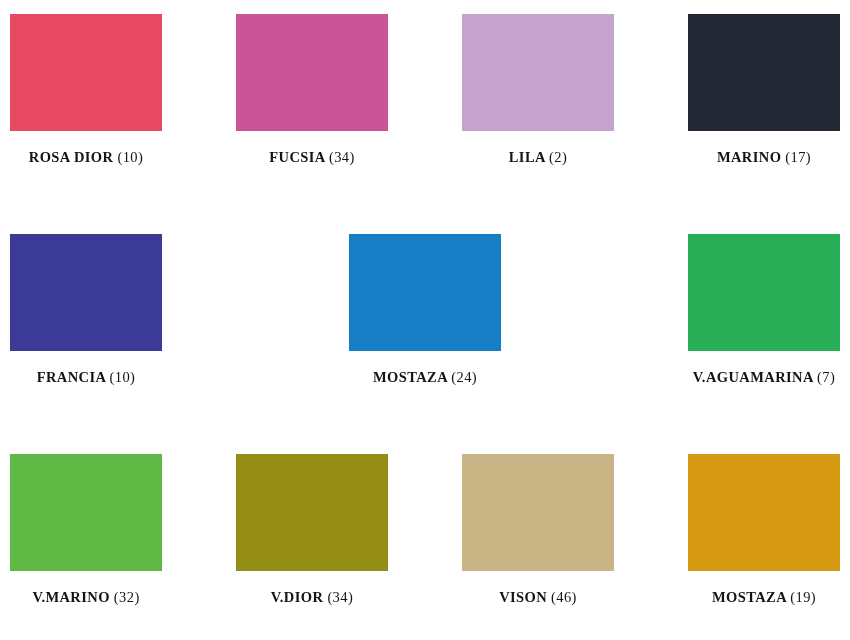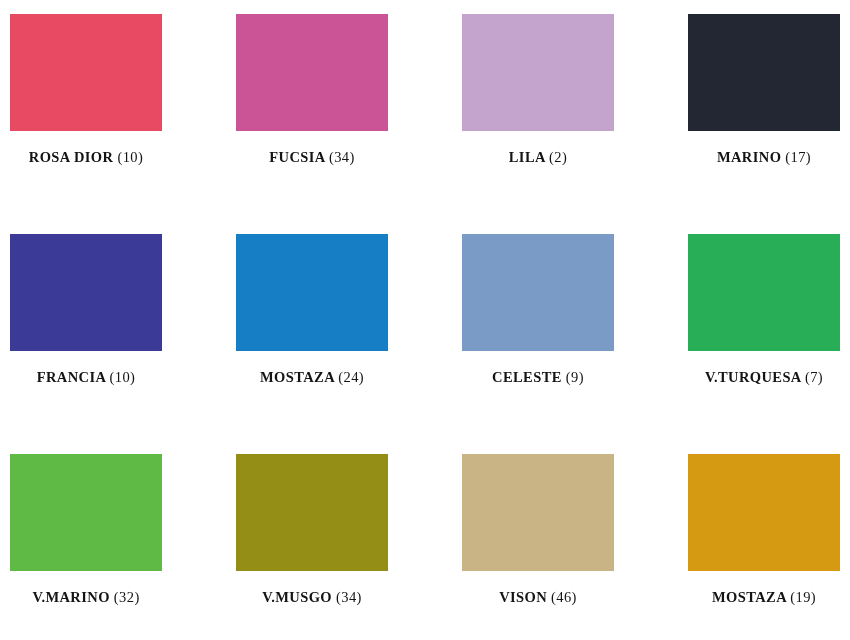--- a/index.html
+++ b/index.html
@@ -103,47 +103,40 @@
       </div>
     </div>
     <div class="swatch-cell">
       <div class="swatch-chip" style="background-color: rgb(21, 126, 196);"></div>
       <div class="swatch-caption">
         <span>MOSTAZA</span>
         <span class="code">(24)</span>
       </div>
     </div>
     <div class="swatch-cell">
-      <div class="swatch-chip" style="background-color: rgb(122, 155, 198);"></div>
-      <div class="swatch-caption">
-        <span>CELESTE</span>
-        <span class="code">(9)</span>
-      </div>
-    </div>
-    <div class="swatch-cell">
       <div class="swatch-chip" style="background-color: rgb(39, 174, 86);"></div>
       <div class="swatch-caption">
-        <span>V.TURQUESA</span>
+        <span>V.AGUAMARINA</span>
         <span class="code">(7)</span>
       </div>
     </div>
   </div>
 
   <div class="swatch-row">
     <div class="swatch-cell">
       <div class="swatch-chip" style="background-color: rgb(95, 186, 69);"></div>
       <div class="swatch-caption">
         <span>V.MARINO</span>
         <span class="code">(32)</span>
       </div>
     </div>
     <div class="swatch-cell">
       <div class="swatch-chip" style="background-color: rgb(149, 142, 22);"></div>
       <div class="swatch-caption">
-        <span>V.MUSGO</span>
+        <span>V.DIOR</span>
         <span class="code">(34)</span>
       </div>
     </div>
     <div class="swatch-cell">
       <div class="swatch-chip" style="background-color: rgb(200, 180, 132);"></div>
       <div class="swatch-caption">
         <span>VISON</span>
         <span class="code">(46)</span>
       </div>
     </div>

